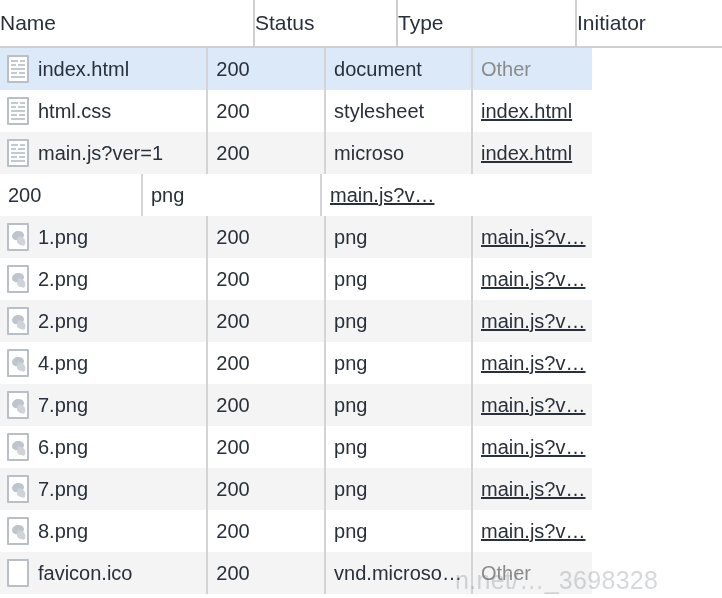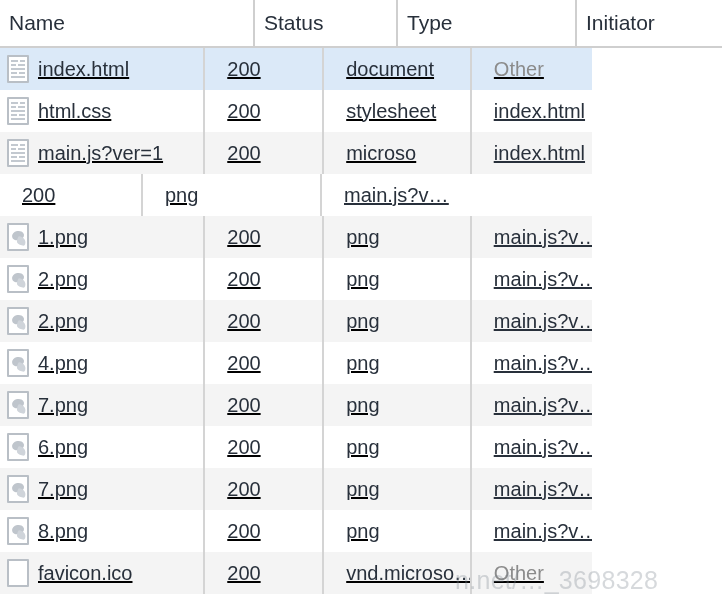--- a/index.html
+++ b/index.html
@@ -33,50 +33,48 @@
     display: flex;
     height: 48px;
     background: #ffffff;
     border-bottom: 2px solid #cfcfcf;
     box-sizing: border-box;
   }
   .header-cell {
     box-sizing: border-box;
     display: flex;
     align-items: center;
-    padding-left: 9px;
     font-size: 21px;
     color: #28303b;
     border-right: 2px solid #cfcfcf;
     height: 100%;
     overflow: hidden;
     white-space: nowrap;
   }
   .header-cell.last { border-right: none; }
 
   
   .rows-area {
     position: relative;
     width: 592px;
-    text-decoration: underline;
   }
   .data-row {
     display: flex;
     height: 42px;
     background: #ffffff;
     position: relative;
   }
   .data-row.zebra   { background: #f4f4f4; }
   .data-row.selected{ background: #dbe9f8; }
 
   .cell {
     box-sizing: border-box;
     display: flex;
     align-items: center;
-    padding-left: 22px;
+    padding-left: 8px;
     font-size: 20px;
     color: #28303b;
     border-right: 2px solid #d4d4d4;
     height: 100%;
     overflow: hidden;
     white-space: nowrap;
   }
   .cell.last { border-right: none; }
 
   .cell-name { padding-left: 7px; }

